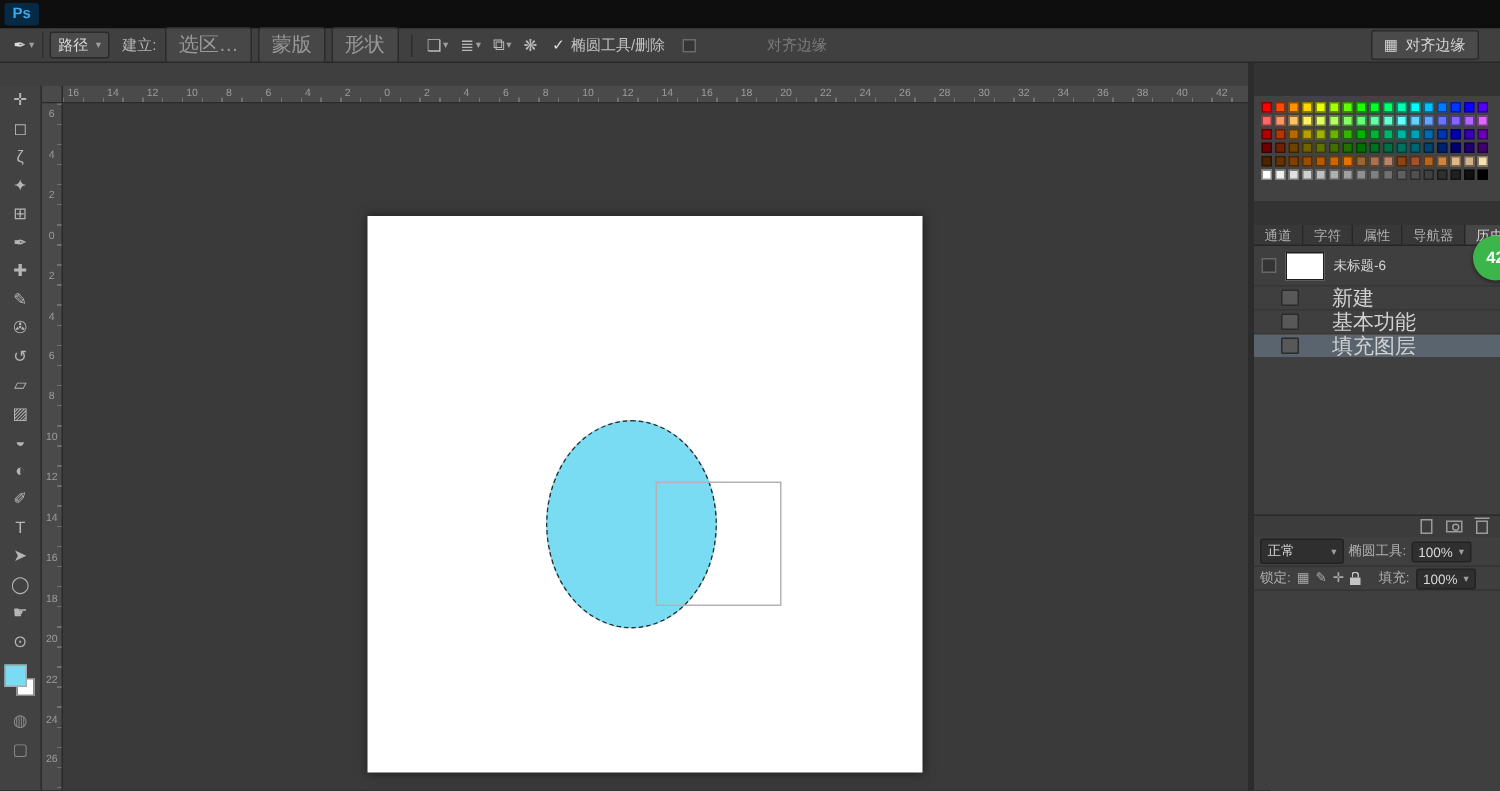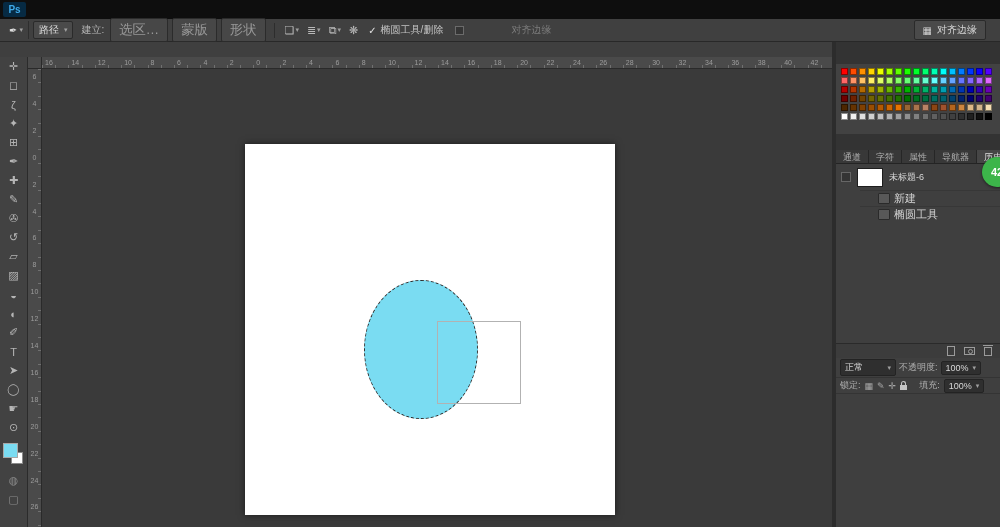--- a/index.html
+++ b/index.html
@@ -62,21 +62,21 @@
   .ptab-menu { margin-left:auto; color:#9a9a9a; padding:0 5px; line-height:14px; font-size:9px; }
   #swatch-tabs { top:8px; }
   #swatch-body { position:absolute; left:0; top:22px; width:164px; height:70px; background:#424242; padding:3px 4px; }
   .swatch-row { display:flex; }
   .swatch { width:7px; height:7px; margin:1px; border:1px solid rgba(0,0,0,0.45); }
   #dock-tabs { top:108px; }
   #history-panel { position:absolute; left:0; top:122px; width:164px; height:194px; background:#3f3f3f; display:flex; flex-direction:column; }
   .snap-row { height:26px; display:flex; align-items:center; gap:6px; padding:2px 5px; }
   .src-box { width:10px; height:10px; border:1px solid #666; background:#343434; }
   .snap-thumb { width:26px; height:19px; background:#fff; border:1px solid #1e1e1e; }
-  .hist-item { height:16px; display:flex; align-items:center; gap:4px; padding-left:18px; border-top:1px solid #373737; color:#d2d2d2; font-size:11px;margin-left:24px; }
+  .hist-item { height:16px; display:flex; align-items:center; gap:22px; padding-left:18px; border-top:1px solid #373737; color:#d2d2d2; font-size:14px; }
   .hist-item.selected { background:#5a646e; }
   .hist-icon { width:12px; height:11px; background:#585858; border:1px solid #2a2a2a; border-radius:1px; }
   .hist-fill { flex:1; }
   .panel-bottom { height:15px; border-top:1px solid #2a2a2a; background:#3c3c3c; display:flex; align-items:center; justify-content:flex-end; gap:9px; padding:0 8px; }
   .mi { position:relative; border:1px solid #9b9b9b; }
   .mi-doc { width:8px; height:10px; }
   .mi-cam { width:11px; height:8px; }
   .mi-cam::after { content:''; position:absolute; left:3px; top:1px; width:3px; height:3px; border:1px solid #9b9b9b; border-radius:50%; }
   .mi-trash { width:8px; height:9px; }
   .mi-trash::before { content:''; position:absolute; top:-3px; left:-2px; width:10px; height:1px; background:#9b9b9b; }
@@ -424,38 +424,42 @@
         <span class="snap-thumb"></span>
         <span style="font-size:9px;color:#d8d8d8;">未标题-6</span>
       </div>
       <div id="history-items">
           <div class="hist-item">
             <span class="hist-icon"></span>
             <span>新建</span>
           </div>
           <div class="hist-item">
             <span class="hist-icon"></span>
-            <span>椭圆工具</span>
+            <span>基本功能</span>
+          </div>
+          <div class="hist-item selected">
+            <span class="hist-icon"></span>
+            <span>填充图层</span>
           </div>
         </div>
       <div class="hist-fill"></div>
       <div class="panel-bottom">
         <span class="mi mi-doc"></span>
         <span class="mi mi-cam"></span>
         <span class="mi mi-trash"></span>
       </div>
     </div>
 
     <div id="layers-panel">
       <div class="blend-row">
         <span class="dd-sm" style="width:56px;">
           <span>正常</span>
           <span class="chev">▾</span>
         </span>
-        <span class="lbl">不透明度:</span>
+        <span class="lbl">椭圆工具:</span>
         <span class="dd-sm">
           <span>100%</span>
           <span class="chev">▾</span>
         </span>
       </div>
       <div class="lock-row">
         <span class="lbl">锁定:</span>
         <span class="lk">▦</span>
         <span class="lk">✎</span>
         <span class="lk">✛</span>

